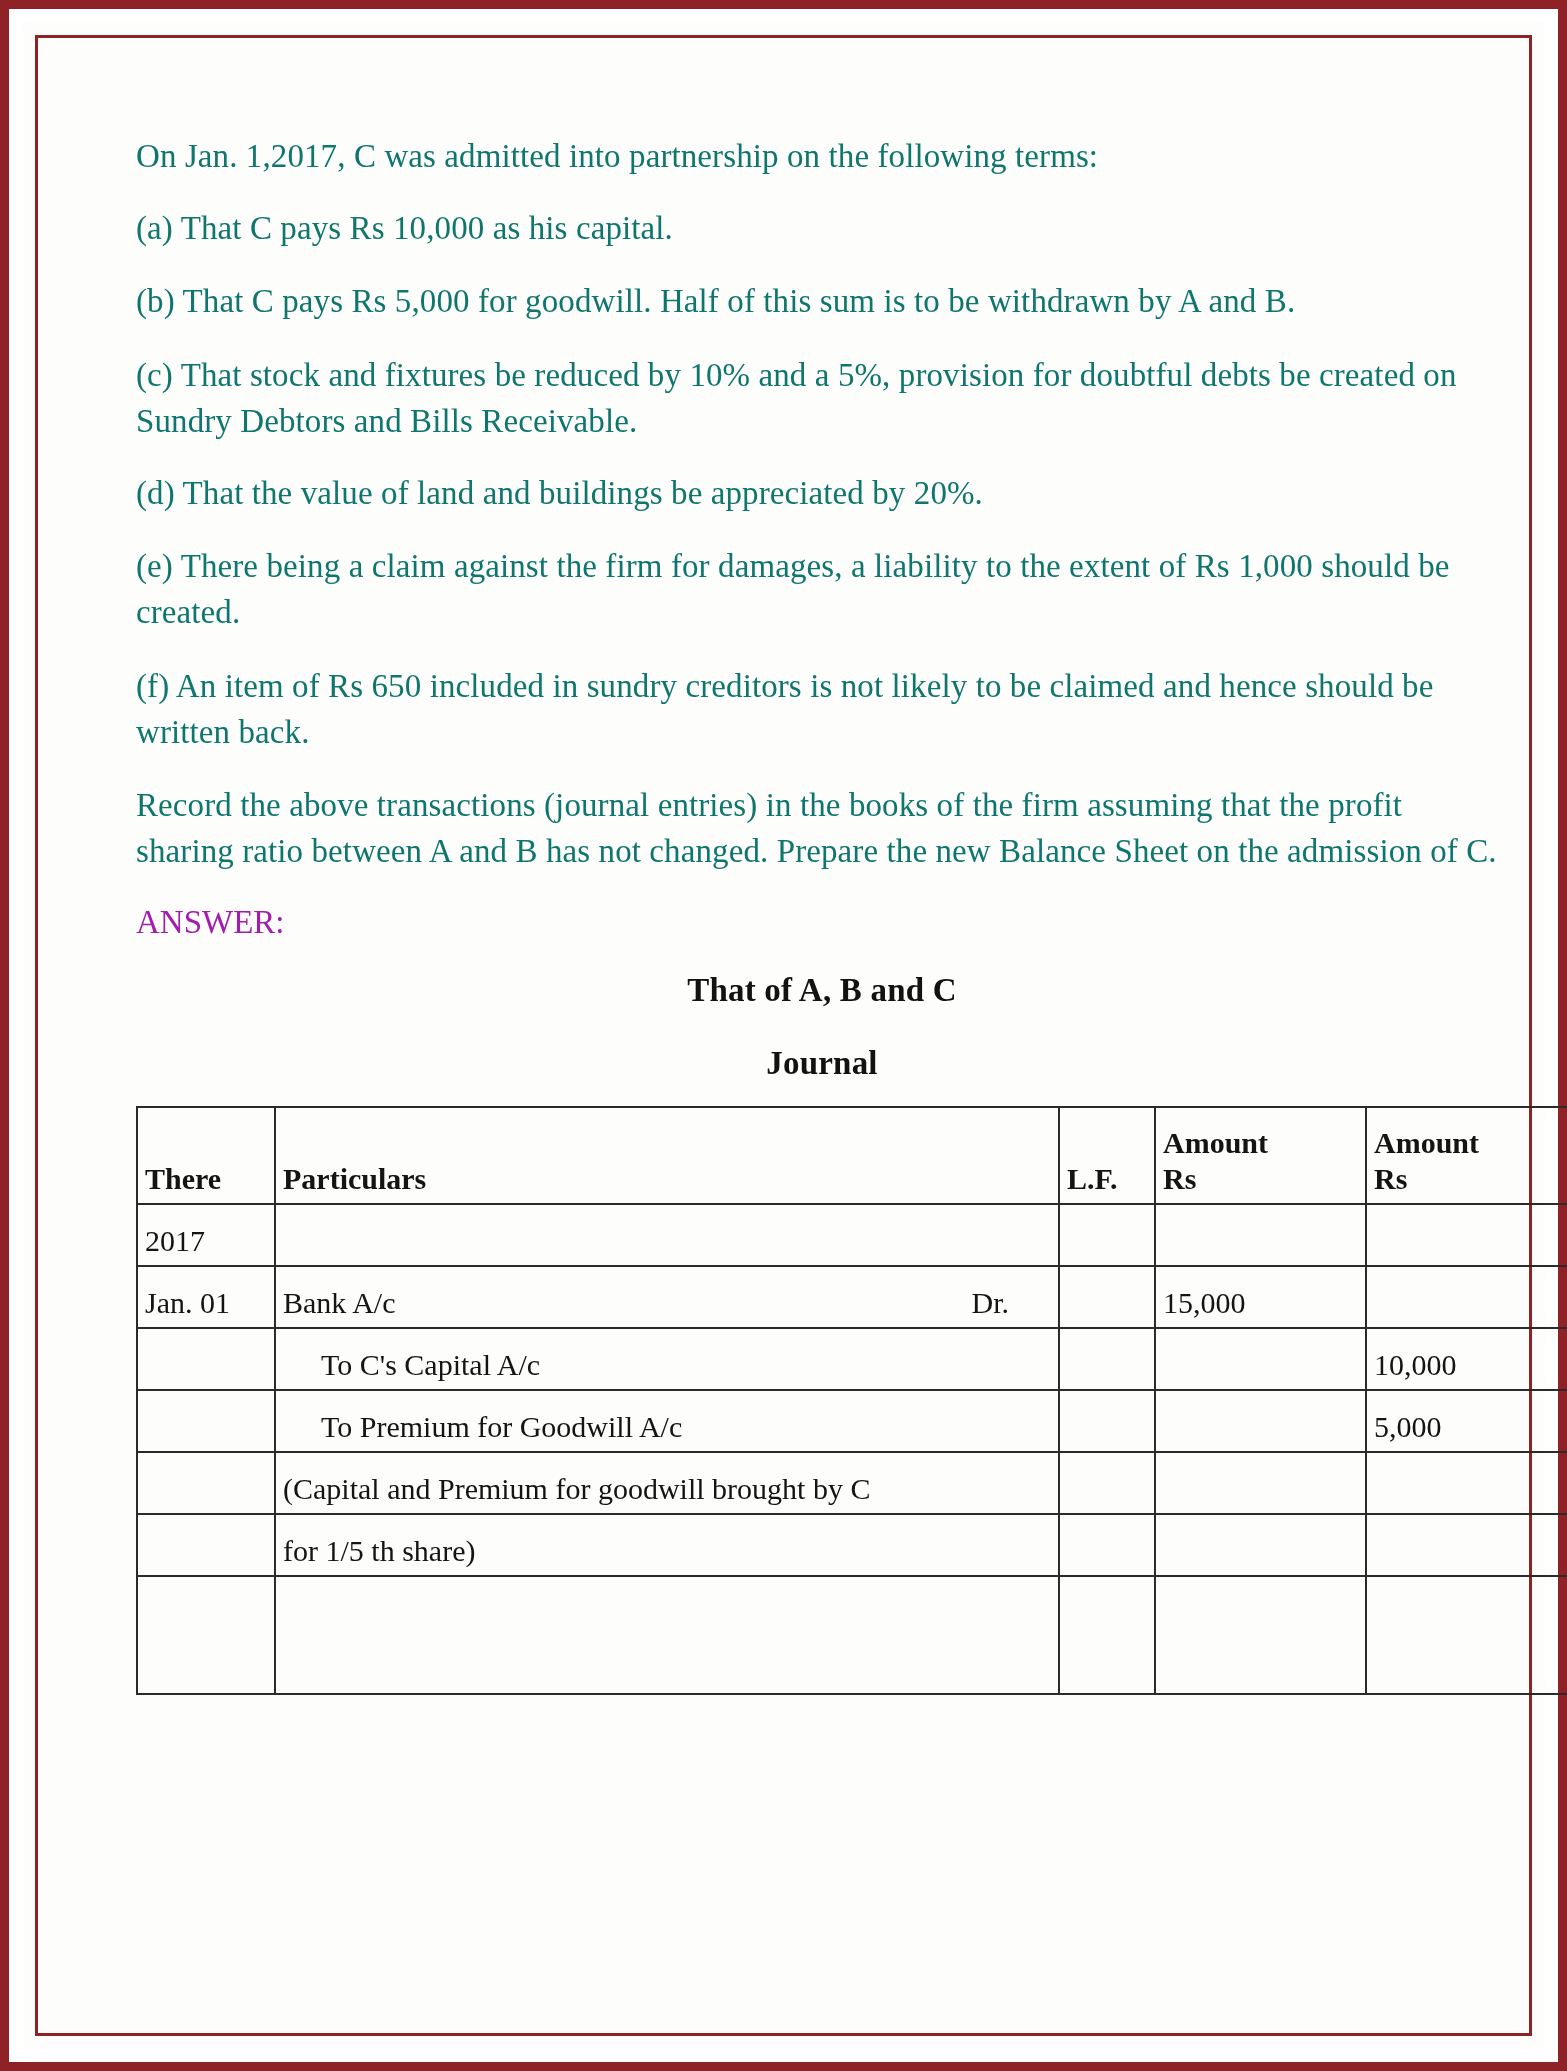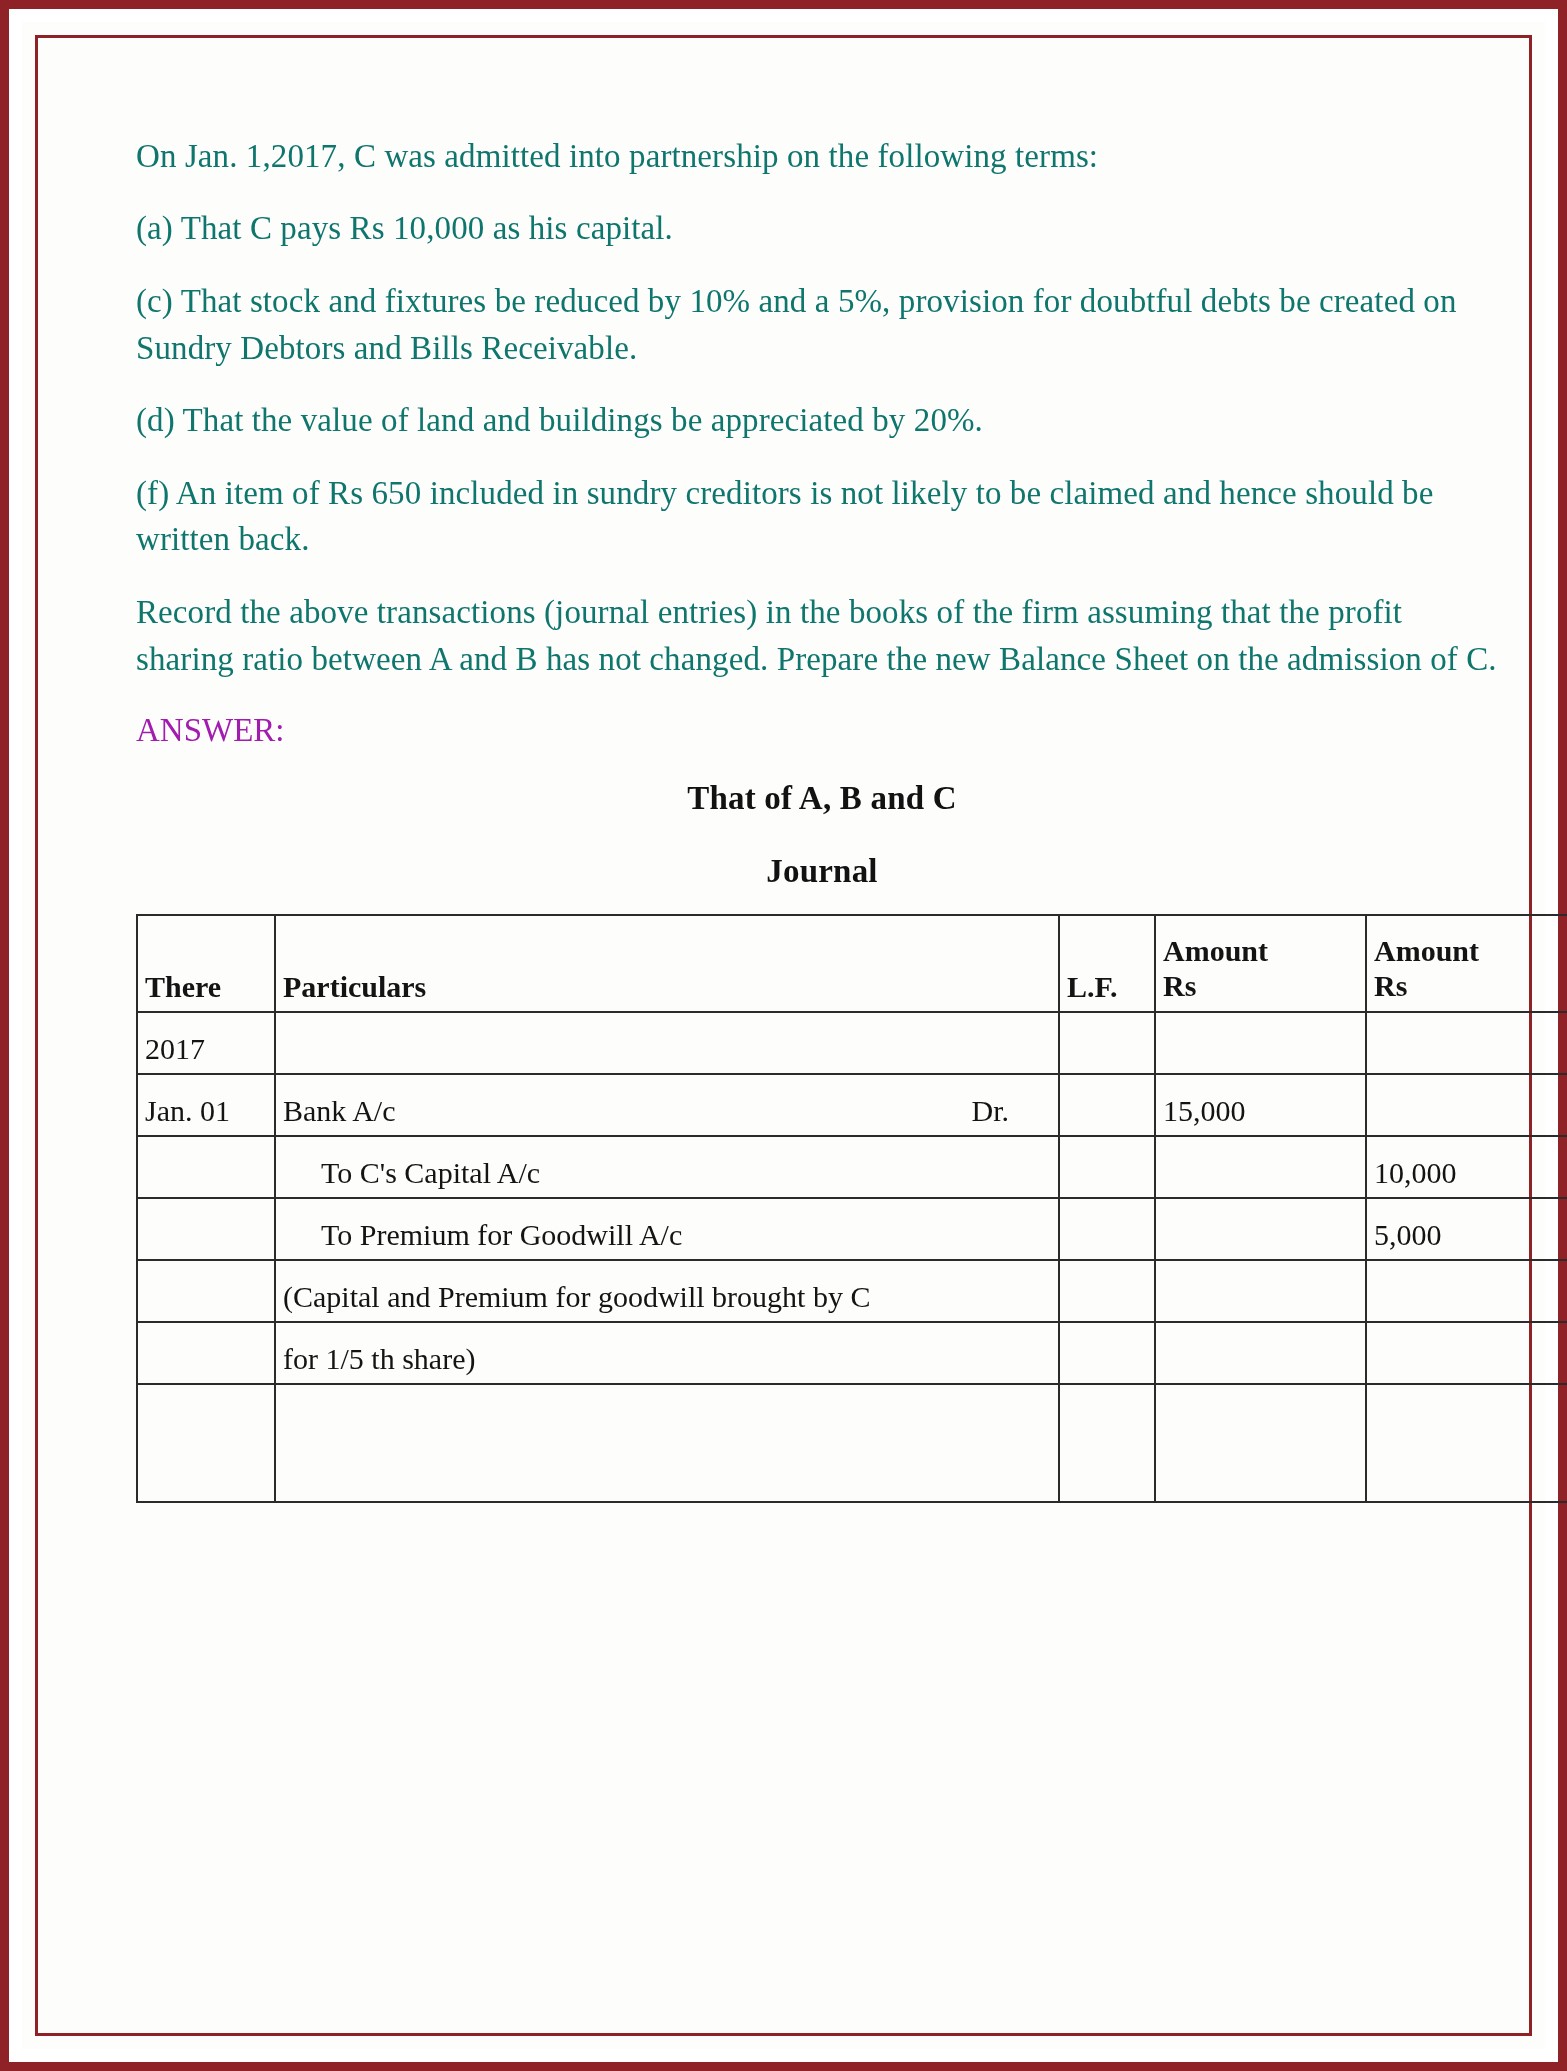--- a/index.html
+++ b/index.html
@@ -147,22 +147,24 @@
 
 <div class="page-frame">
   <div class="page-frame-inner">
     <div class="page-frame-inner2">
 
       <div class="content">
 
         <p class="para">On Jan. 1,2017, C was admitted into partnership on the following terms:</p>
 
         <p class="para">(a) That C pays Rs 10,000 as his capital.</p>
+        <p class="para block">(b) That C pays Rs 5,000 for goodwill. Half of this sum is to be withdrawn by A and B.</p>
         <p class="para block">(c) That stock and fixtures be reduced by 10% and a 5%, provision for doubtful debts be created on Sundry Debtors and Bills Receivable.</p>
         <p class="para">(d) That the value of land and buildings be appreciated by 20%.</p>
+        <p class="para block">(e) There being a claim against the firm for damages, a liability to the extent of Rs 1,000 should be created.</p>
         <p class="para block">(f) An item of Rs 650 included in sundry creditors is not likely to be claimed and hence should be written back.</p>
 
         <p class="para block">Record the above transactions (journal entries) in the books of the firm assuming that the profit sharing ratio between A and B has not changed. Prepare the new Balance Sheet on the admission of C.</p>
 
         <p class="answer-label">ANSWER:</p>
 
         <h2 class="doc-heading books">That of A, B and C</h2>
         <h2 class="doc-heading journal">Journal</h2>
 
         <table class="journal">

